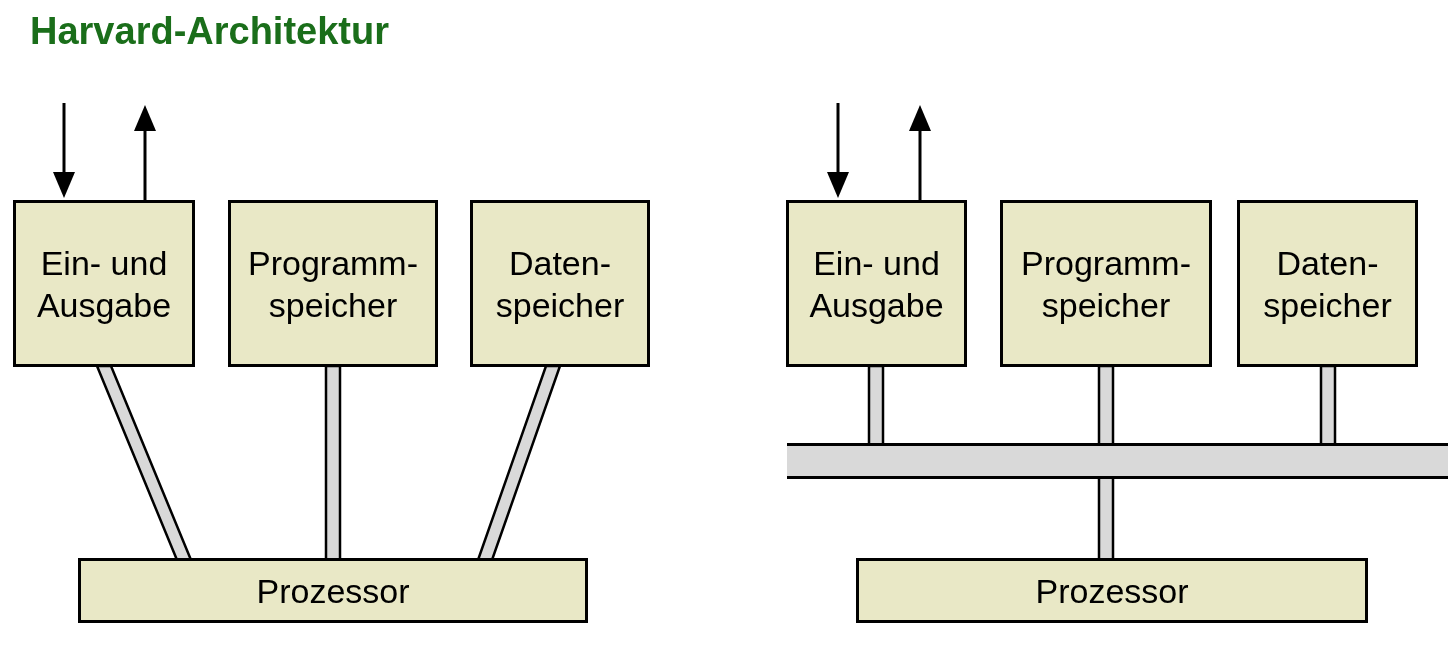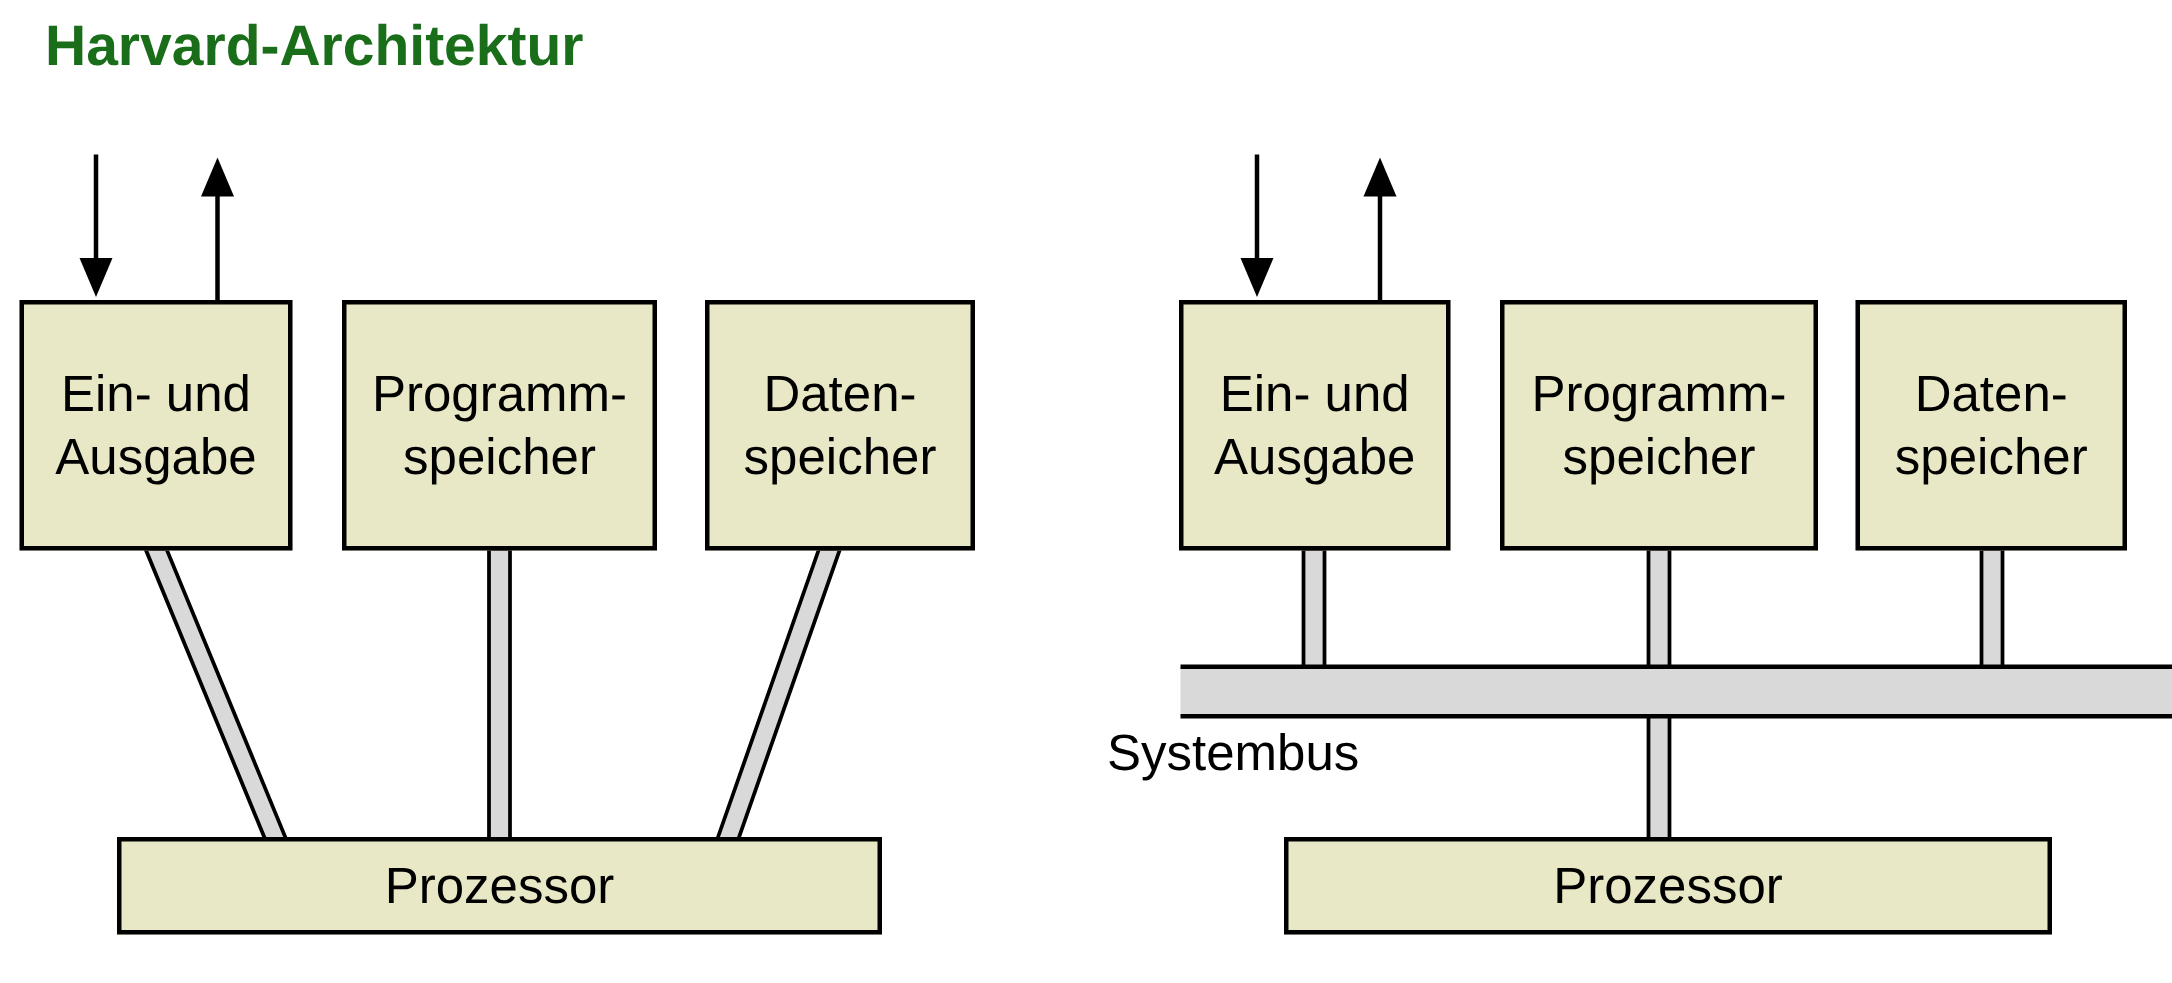--- a/index.html
+++ b/index.html
@@ -136,15 +136,14 @@
 speicher</span>
   </div>
   <div class="node r-dm">
     <span>Daten-
 speicher</span>
   </div>
   <div class="node r-cpu">
     <span>Prozessor</span>
   </div>
 
-  <div class="bus-label">Systembus</div>
 
 </div>
 
 </body></html>

